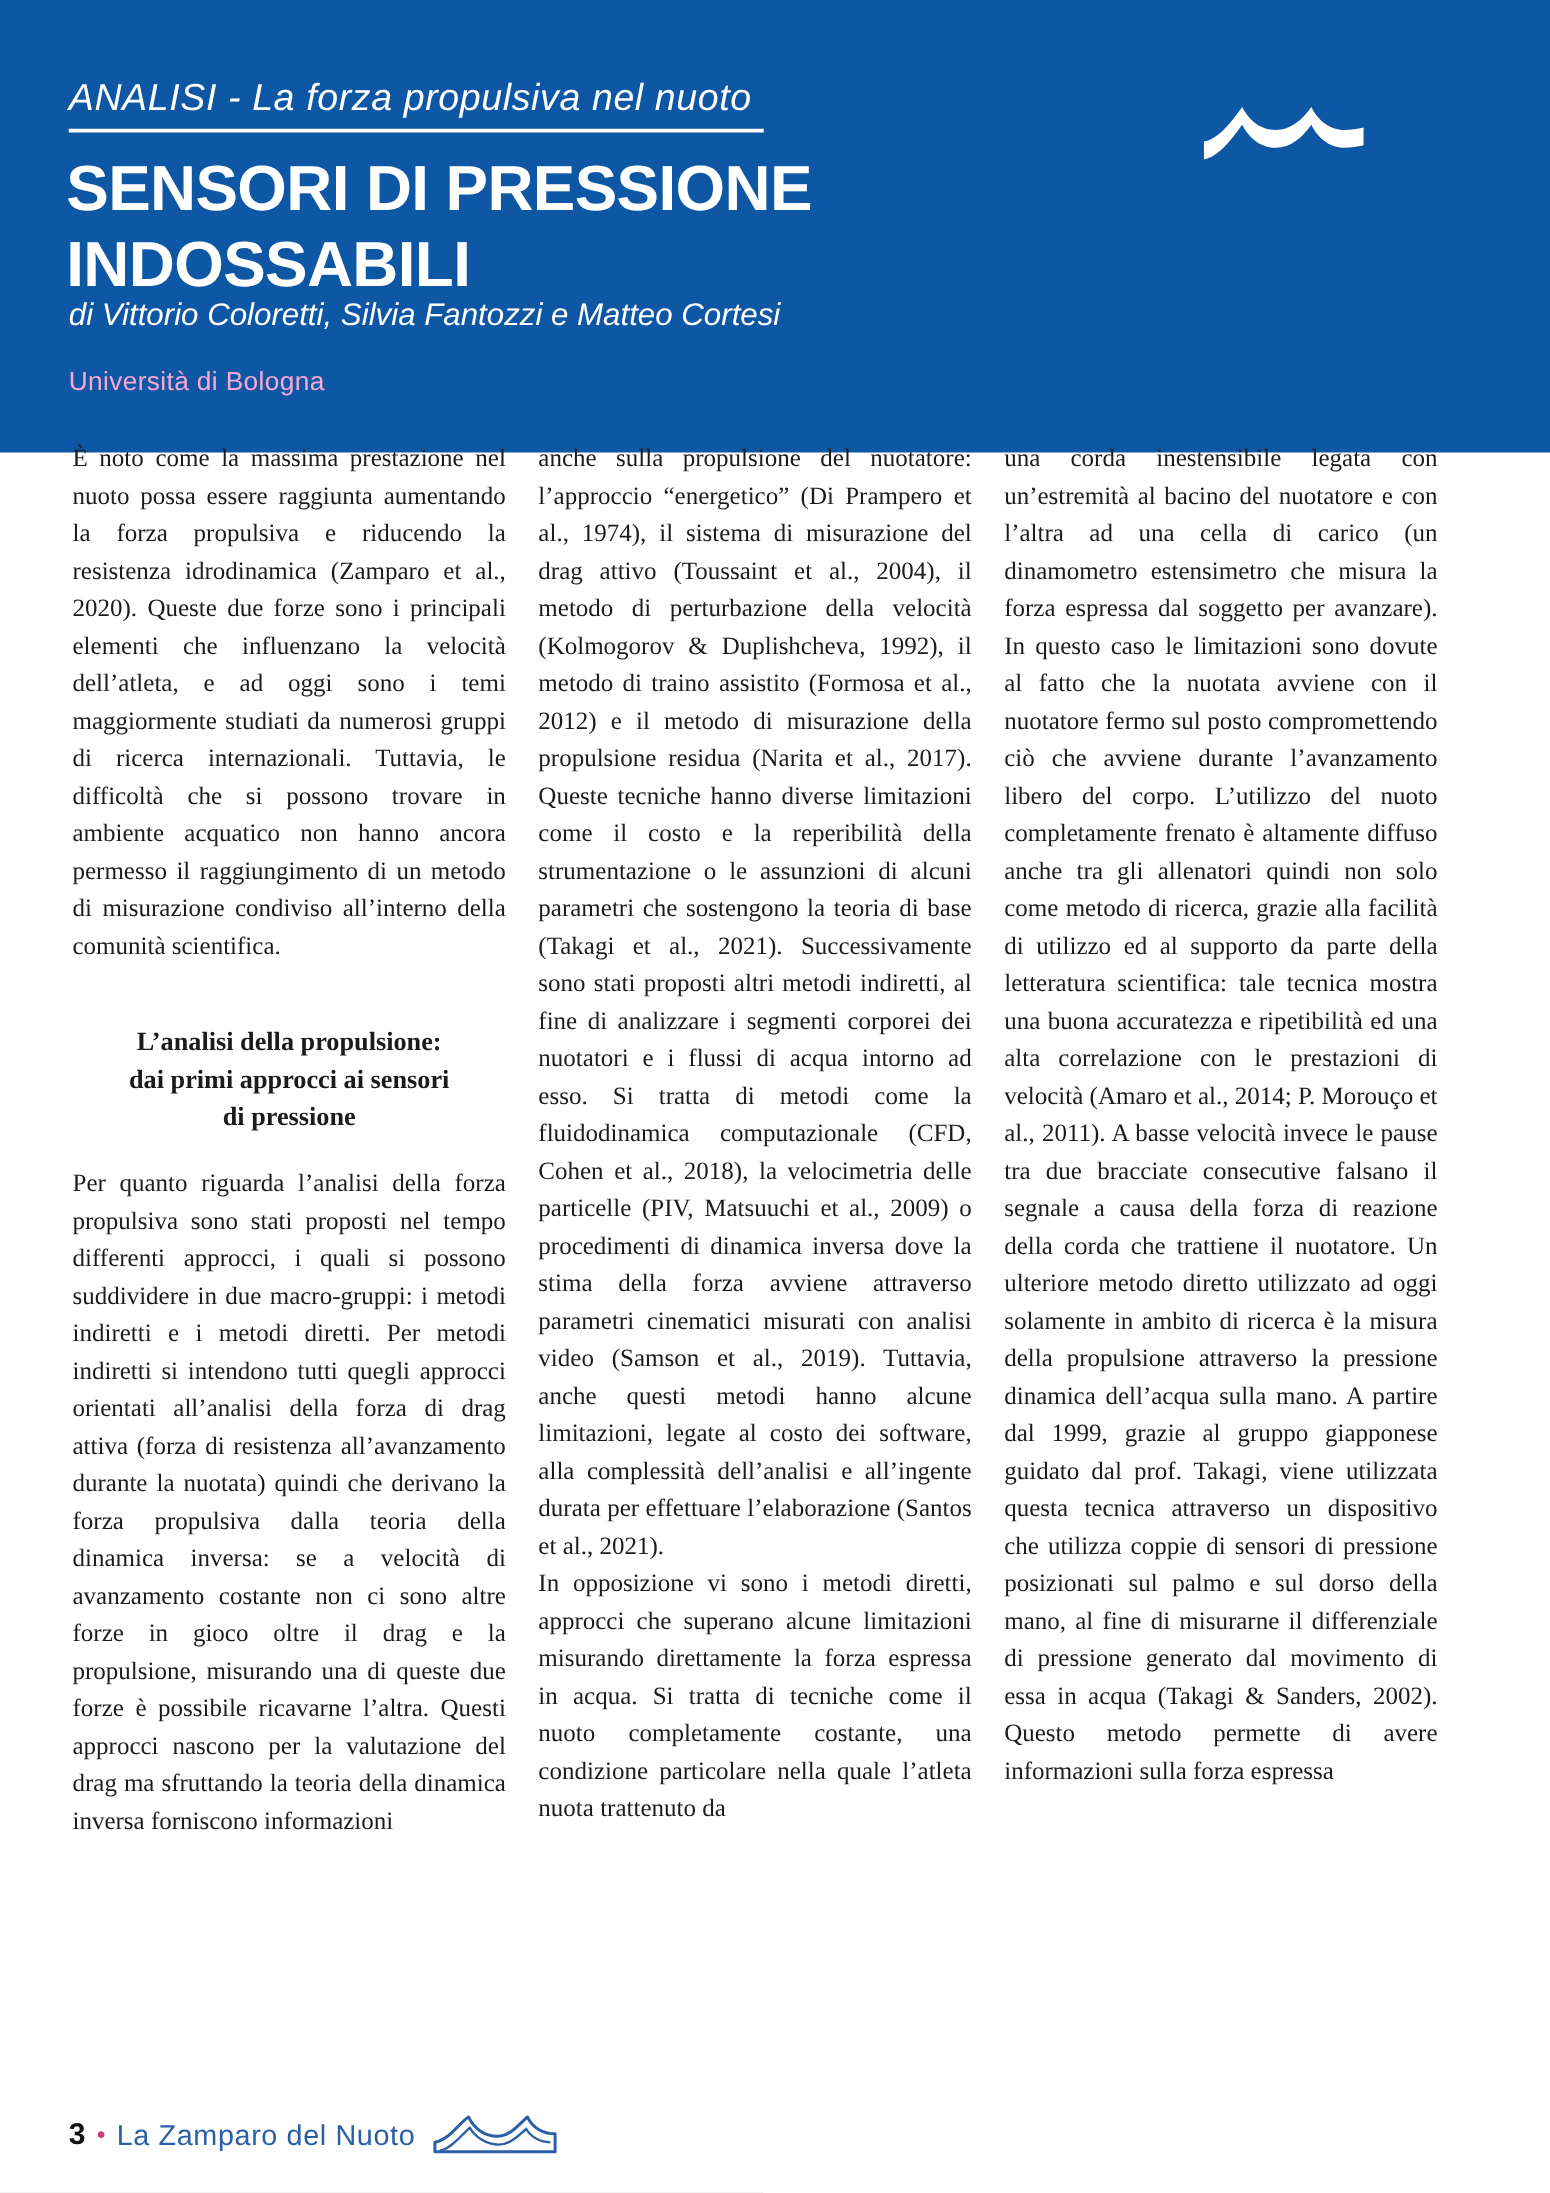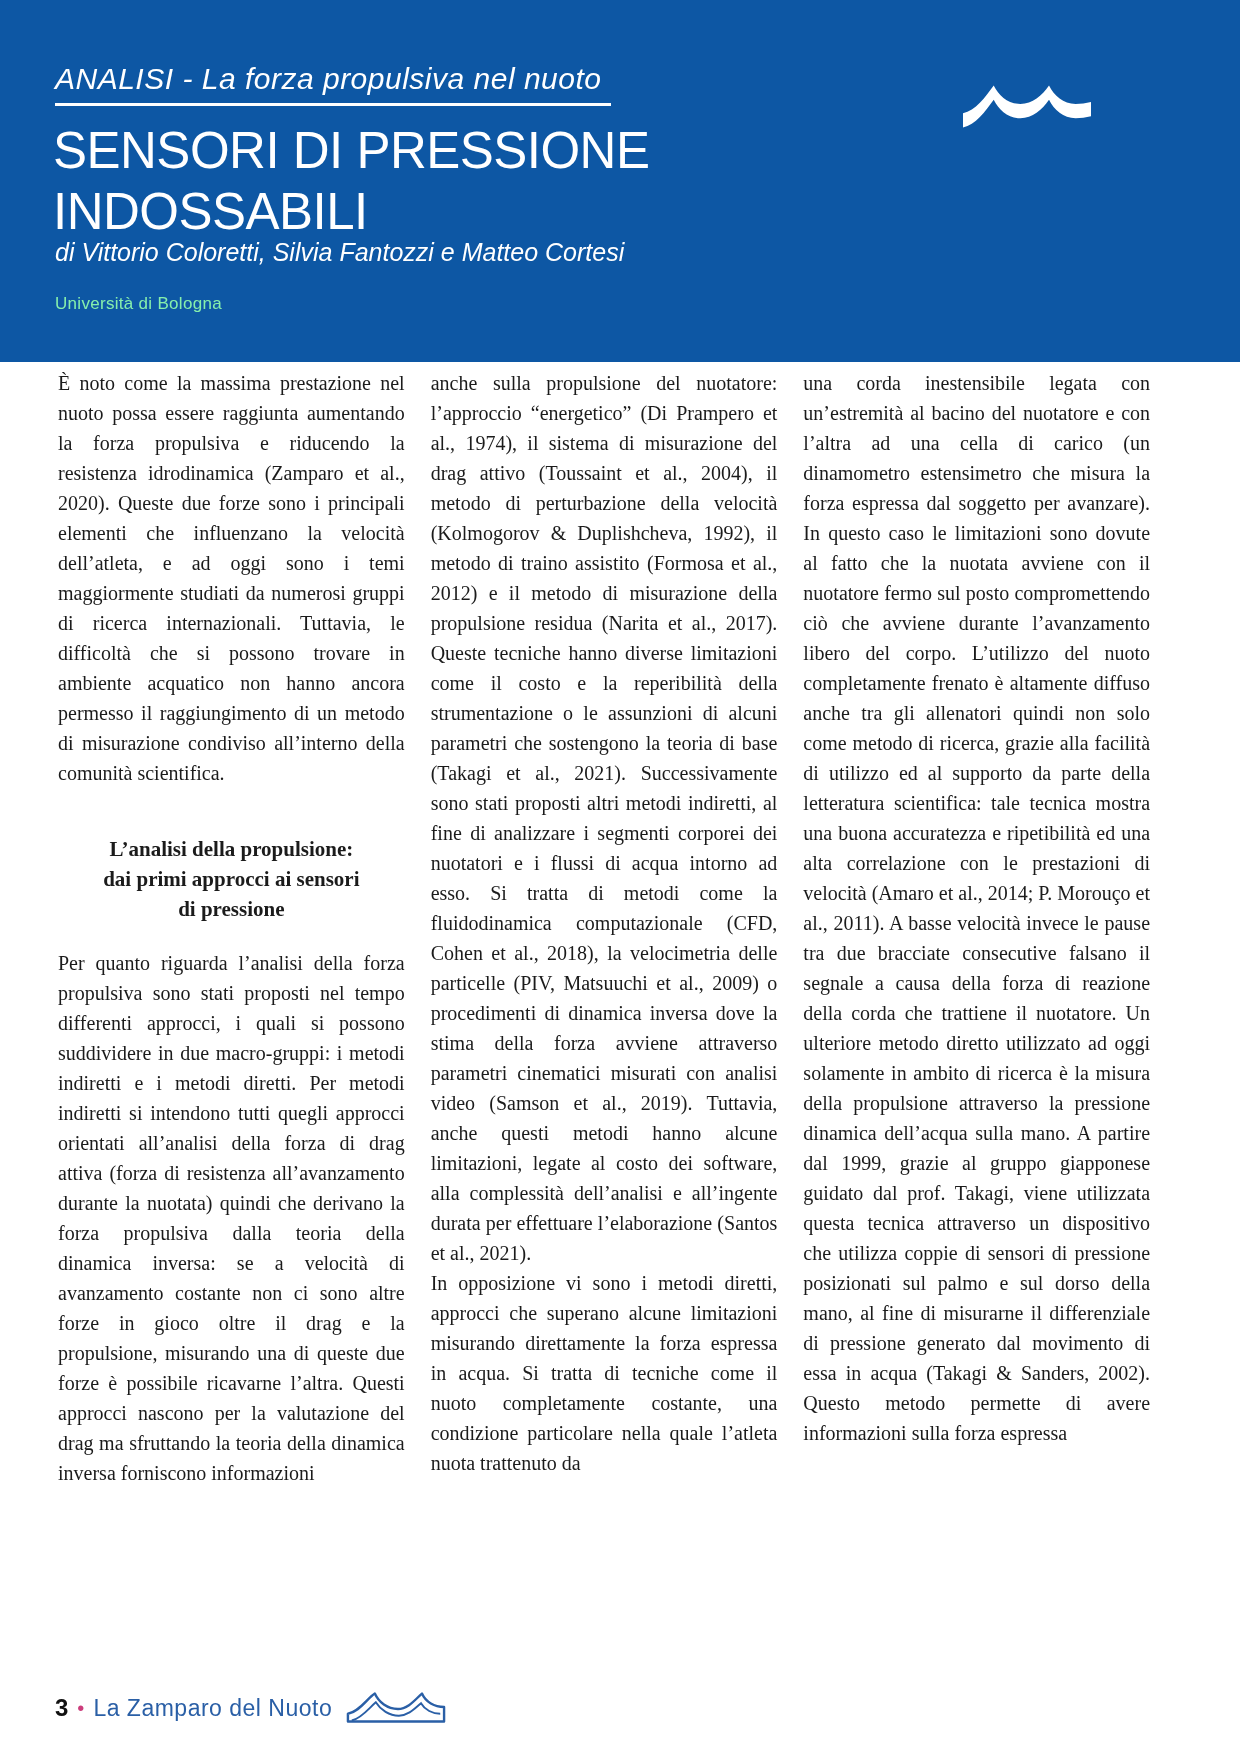--- a/index.html
+++ b/index.html
@@ -37,21 +37,21 @@
     color: #ffffff;
     border-bottom: 3px solid #ffffff;
     padding-bottom: 7px;
     padding-right: 10px;
   }
   .title {
     position: absolute;
     left: 53px;
     top: 120px;
     font-family: "Liberation Sans", sans-serif;
-    font-weight: 400;
+    font-weight: 700;
     font-size: 51px;
     line-height: 61px;
     letter-spacing: -0.5px;
     color: #ffffff;
     white-space: pre-line;
   }
   .byline {
     position: absolute;
     left: 55px;
     top: 238px;
@@ -59,35 +59,35 @@
     font-style: italic;
     font-size: 25px;
     color: #ffffff;
     text-align: center;
   }
   .affiliation {
     position: absolute;
     left: 55px;
     top: 294px;
     font-family: "Liberation Sans", sans-serif;
-    font-size: 17px;
+    font-size: 21px;
     letter-spacing: 0.3px;
-    color: #86efac;
+    color: #f9a8d4;
   }
   .header-wave {
     position: absolute;
     left: 963px;
     top: 82px;
     width: 128px;
     height: 48px;
   }
   
   .content {
     position: absolute;
-    top: 368px;
+    top: 352px;
     left: 58px;
     width: 1092px;
     display: flex;
     gap: 26px;
   }
   .col {
     flex: 1 1 0;
     min-width: 0;
   }
   .body-text {

